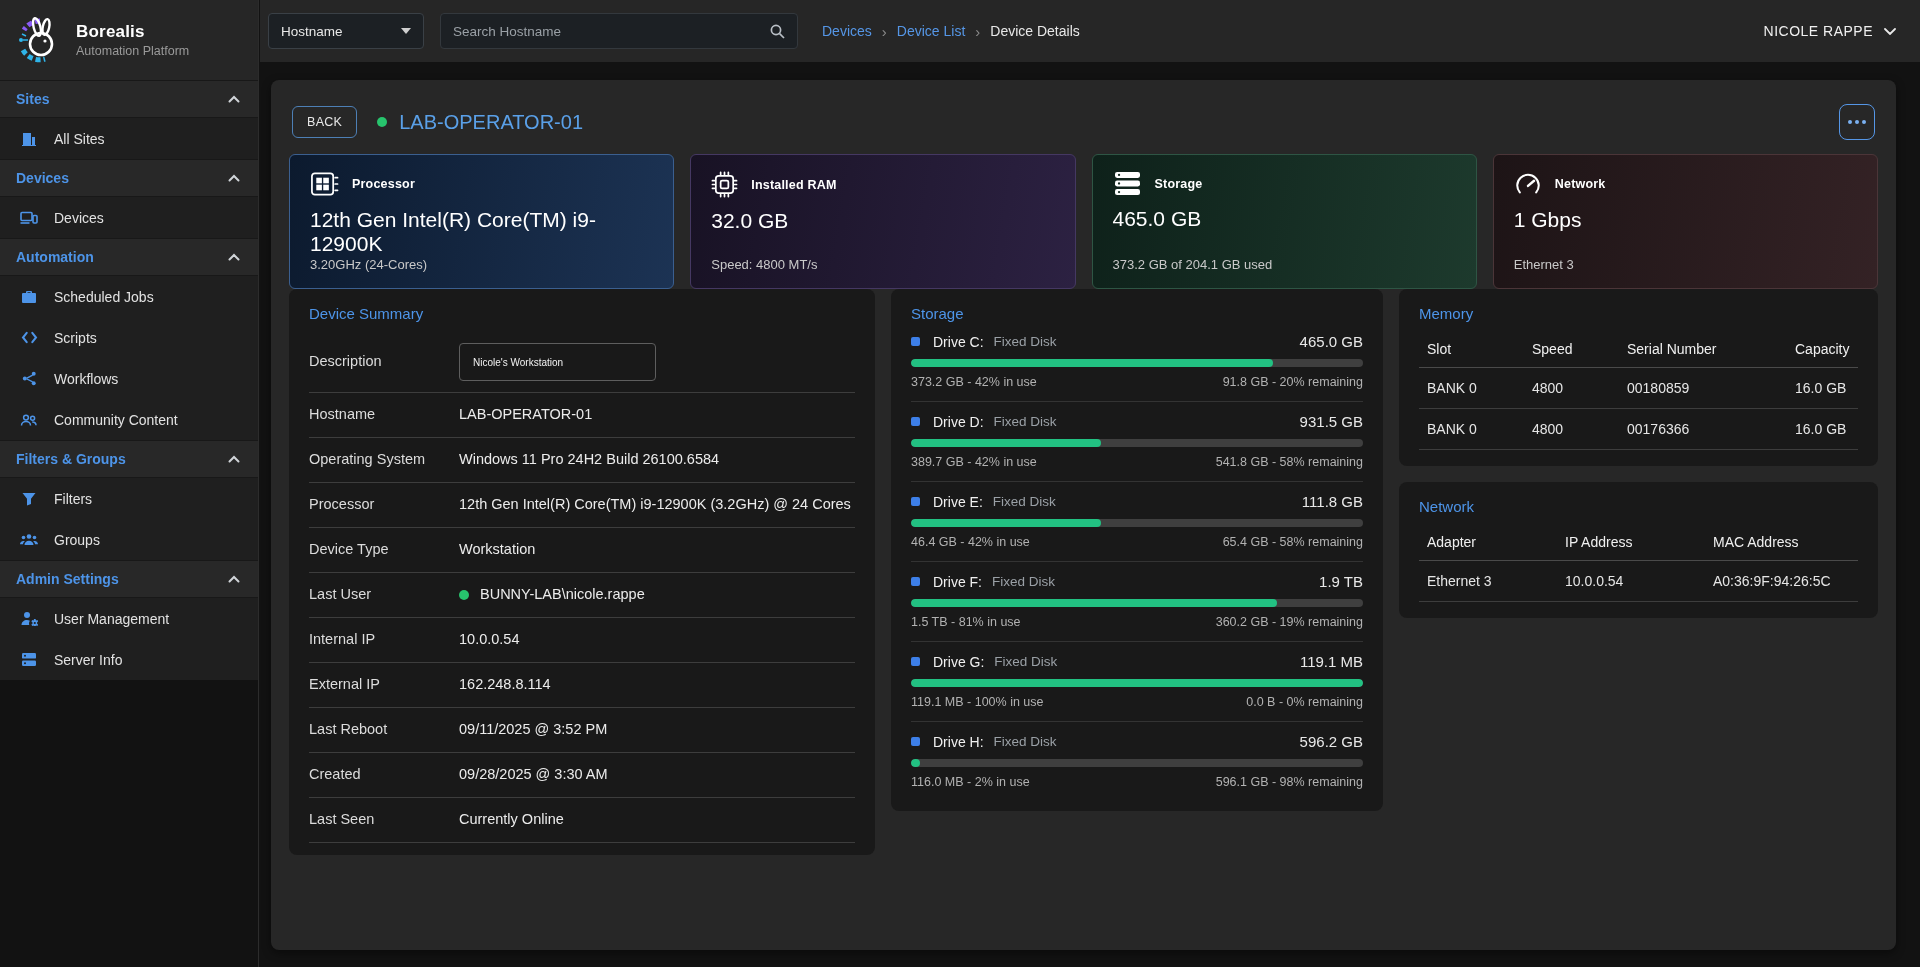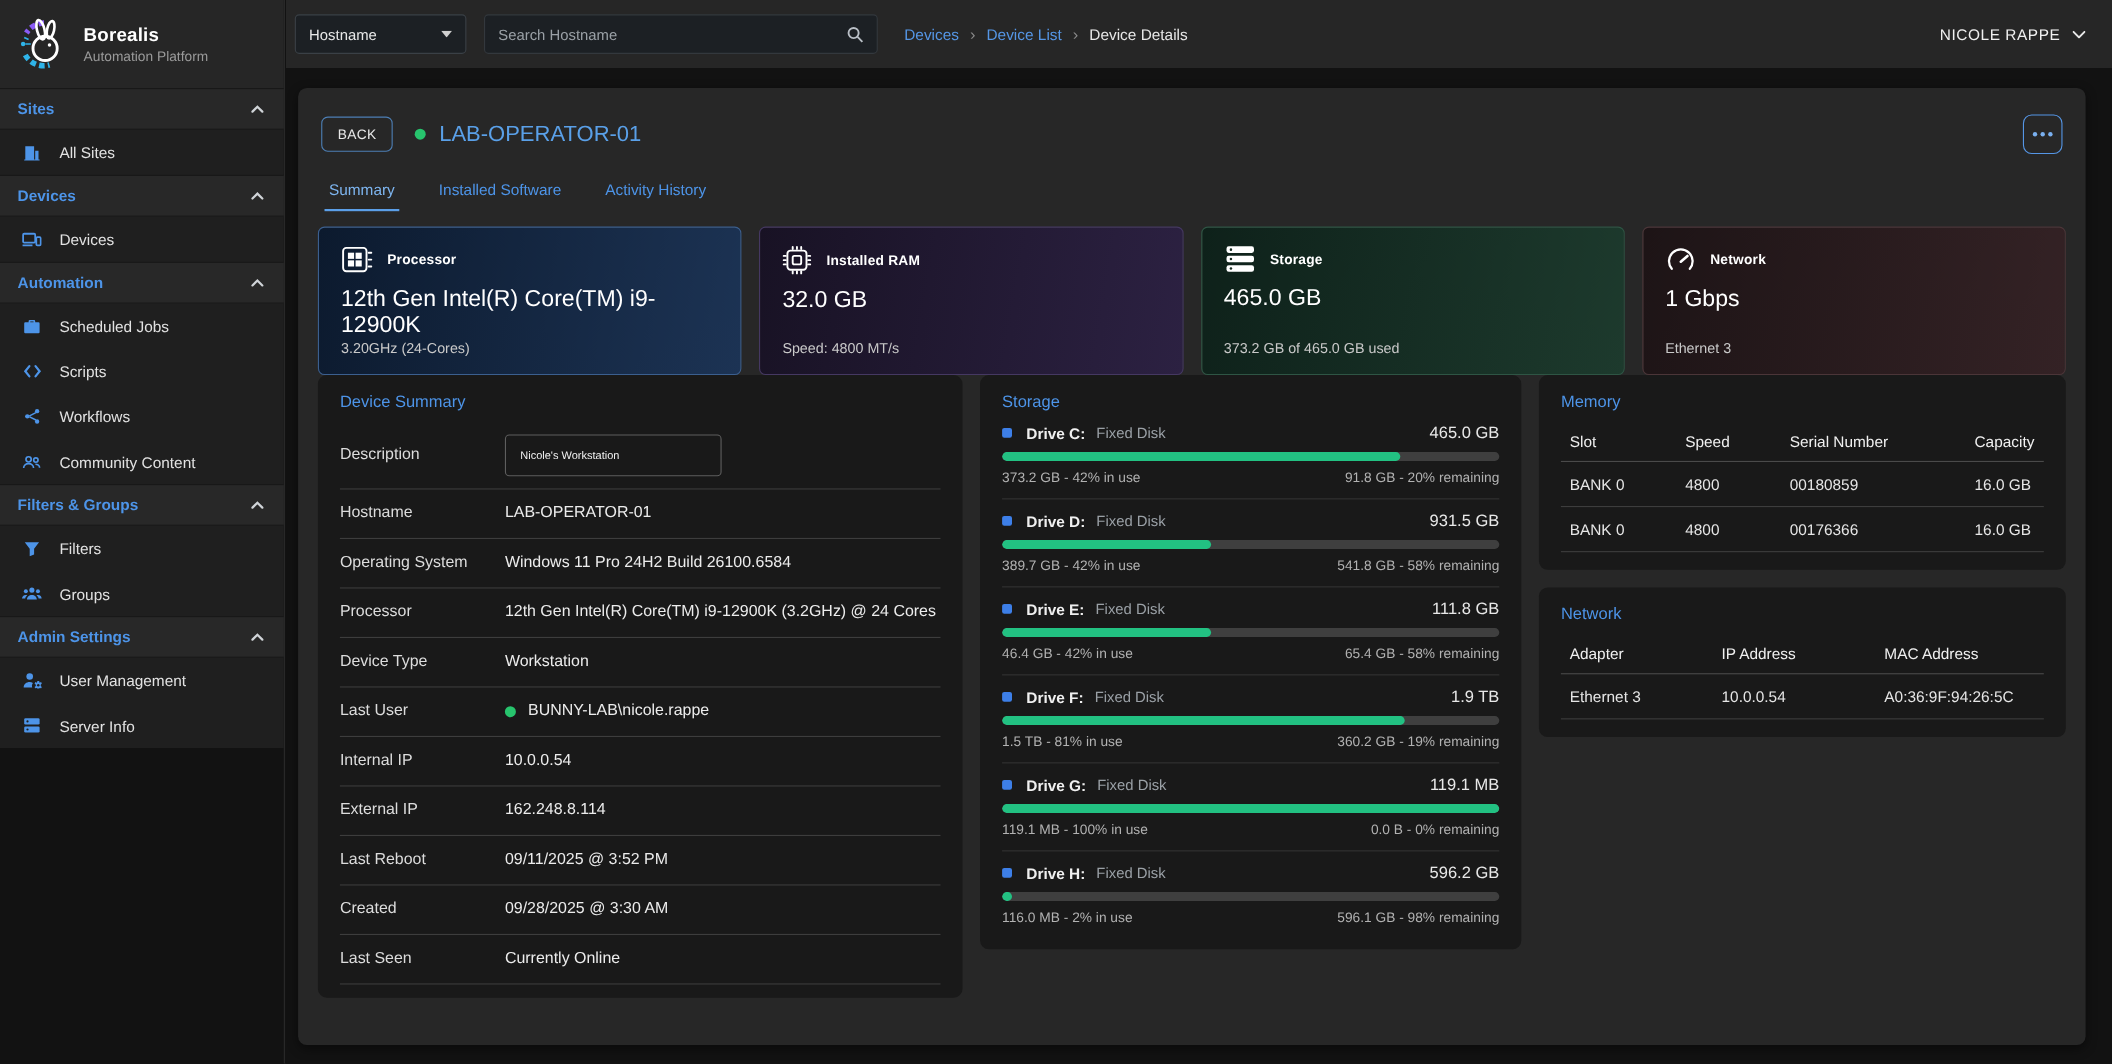--- a/index.html
+++ b/index.html
@@ -125,21 +125,21 @@
     border: 1px solid #5e5e5e; border-radius: 4px; padding: 0 13px;
     color: #f2f2f2; font-size: 10px; font-family: "Liberation Sans", sans-serif;
   }
 
   .panel.storage-panel { width: 492px; }
   .drive { padding: 11px 0 12px; border-bottom: 1px solid #333333; }
   .drive:first-of-type { padding-top: 16px; }
   .drive:last-of-type { border-bottom: none; padding-bottom: 6px; }
   .drive-head { display: flex; align-items: center; font-size: 14px; }
   .drive-bullet { width: 9px; height: 9px; border-radius: 2px; background: #3d7fe8; margin-right: 13px; flex-shrink: 0; }
-  .drive-name { font-weight: bold; color: #f0f0f0; }
+  .drive-name { font-weight: normal; color: #f0f0f0; }
   .drive-type { color: #9aa0a6; margin-left: 10px; font-size: 13.5px; }
   .drive-size { margin-left: auto; color: #e8e8e8; font-size: 15px; }
   .drive-bar { height: 8px; background: #3f3f3f; border-radius: 4px; margin: 9px 0 8px; overflow: hidden; }
   .drive-bar-fill { height: 100%; border-radius: 4px; background: #22c182; }
   .drive-stats { display: flex; justify-content: space-between; color: #b2b2b2; font-size: 12.5px; }
 
   .right-col { flex: 1; display: flex; flex-direction: column; gap: 16px; }
   .grid-table { margin-top: 8px; }
   .mem-row { display: grid; grid-template-columns: 105px 95px 168px 1fr; }
   .net-row { display: grid; grid-template-columns: 138px 148px 1fr; }
@@ -342,25 +342,20 @@
         <button class="back-button">BACK</button>
         <span class="status-dot"></span>
         <span class="device-title">LAB-OPERATOR-01</span>
         <button class="menu-button">
           <span class="dot"></span>
           <span class="dot"></span>
           <span class="dot"></span>
         </button>
       </div>
 
-      <div class="tabs">
-        <div class="tab active">Summary</div>
-        <div class="tab">Installed Software</div>
-        <div class="tab">Activity History</div>
-      </div>
 
       <div class="stat-cards">
         <div class="stat-card processor">
           <div class="stat-head">
             <svg width="29" height="26" viewBox="0 0 30 26" fill="none" stroke="#ffffff" stroke-width="1.8">
                 <rect x="2" y="2" width="22" height="22" rx="3"></rect>
                 <rect x="6.5" y="6.5" width="5.8" height="5.8" fill="#ffffff" stroke="none"></rect>
                 <rect x="13.7" y="6.5" width="5.8" height="5.8" fill="#ffffff" stroke="none"></rect>
                 <rect x="6.5" y="13.7" width="5.8" height="5.8" fill="#ffffff" stroke="none"></rect>
                 <rect x="13.7" y="13.7" width="5.8" height="5.8" fill="#ffffff" stroke="none"></rect>
@@ -391,21 +386,21 @@
                 <rect x="2" y="1" width="26" height="6.2" rx="2.2"></rect>
                 <rect x="2" y="9.9" width="26" height="6.2" rx="2.2"></rect>
                 <rect x="2" y="18.8" width="26" height="6.2" rx="2.2"></rect>
                 <circle cx="6.2" cy="4.1" r="1.2" fill="#14281f"></circle>
                 <circle cx="6.2" cy="13" r="1.2" fill="#14281f"></circle>
                 <circle cx="6.2" cy="21.9" r="1.2" fill="#14281f"></circle>
               </svg>
             <span class="stat-title">Storage</span>
           </div>
           <div class="stat-value">465.0 GB</div>
-          <div class="stat-detail">373.2 GB of 465.0 GB used</div>
+          <div class="stat-detail">373.2 GB of 204.1 GB used</div>
         </div>
 
         <div class="stat-card network">
           <div class="stat-head">
             <svg width="28" height="26" viewBox="0 0 30 27" fill="none" stroke="#ffffff" stroke-width="2.2">
                 <path d="M6.2 22.5a11.5 11.5 0 1 1 17.6 0" stroke-linecap="round"></path>
                 <path d="M15 15.5l6.5-5.5" stroke-width="2.6" stroke-linecap="round"></path>
               </svg>
             <span class="stat-title">Network</span>
           </div>

